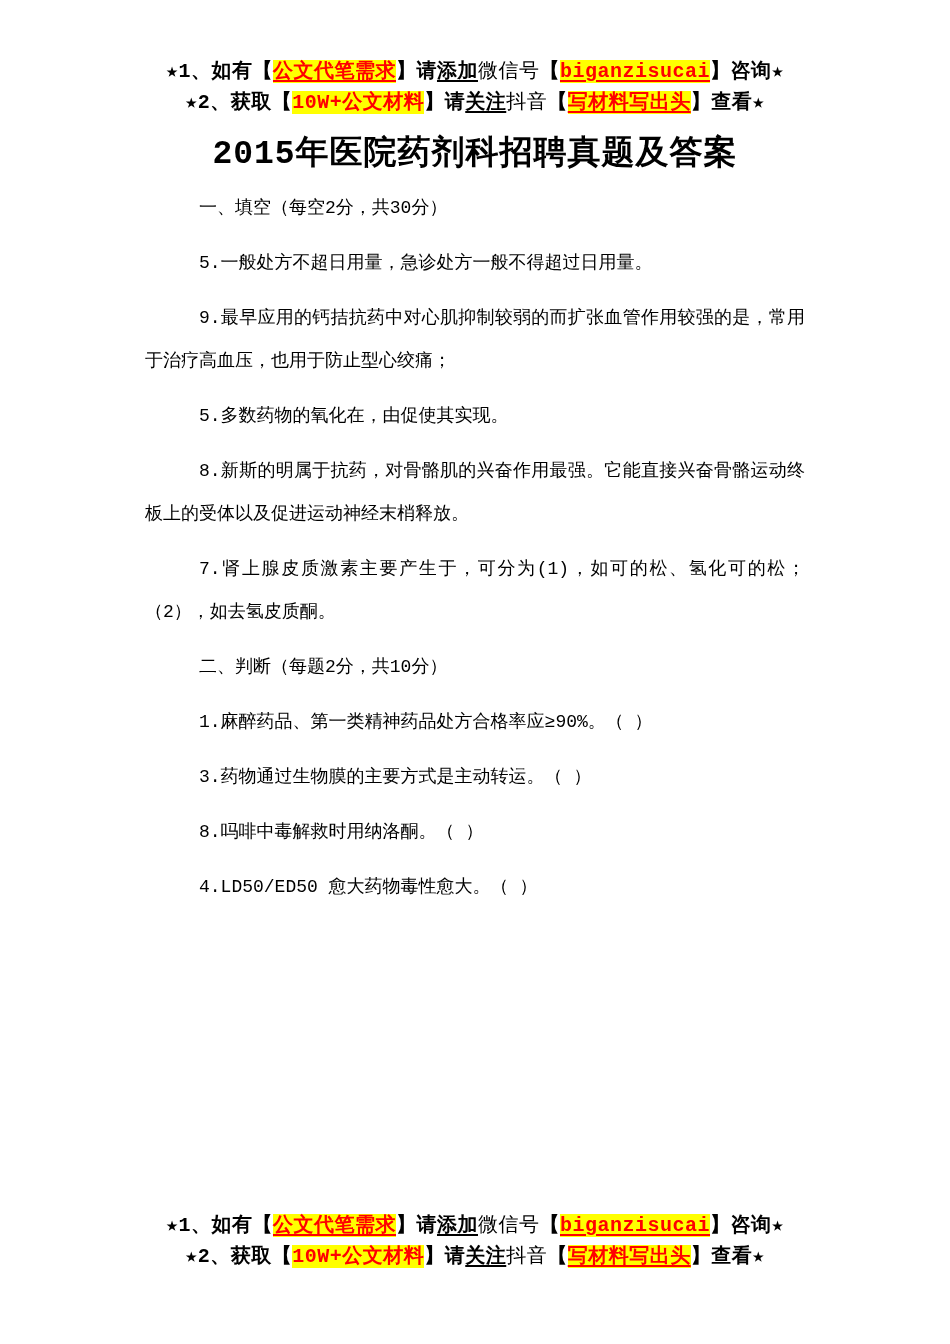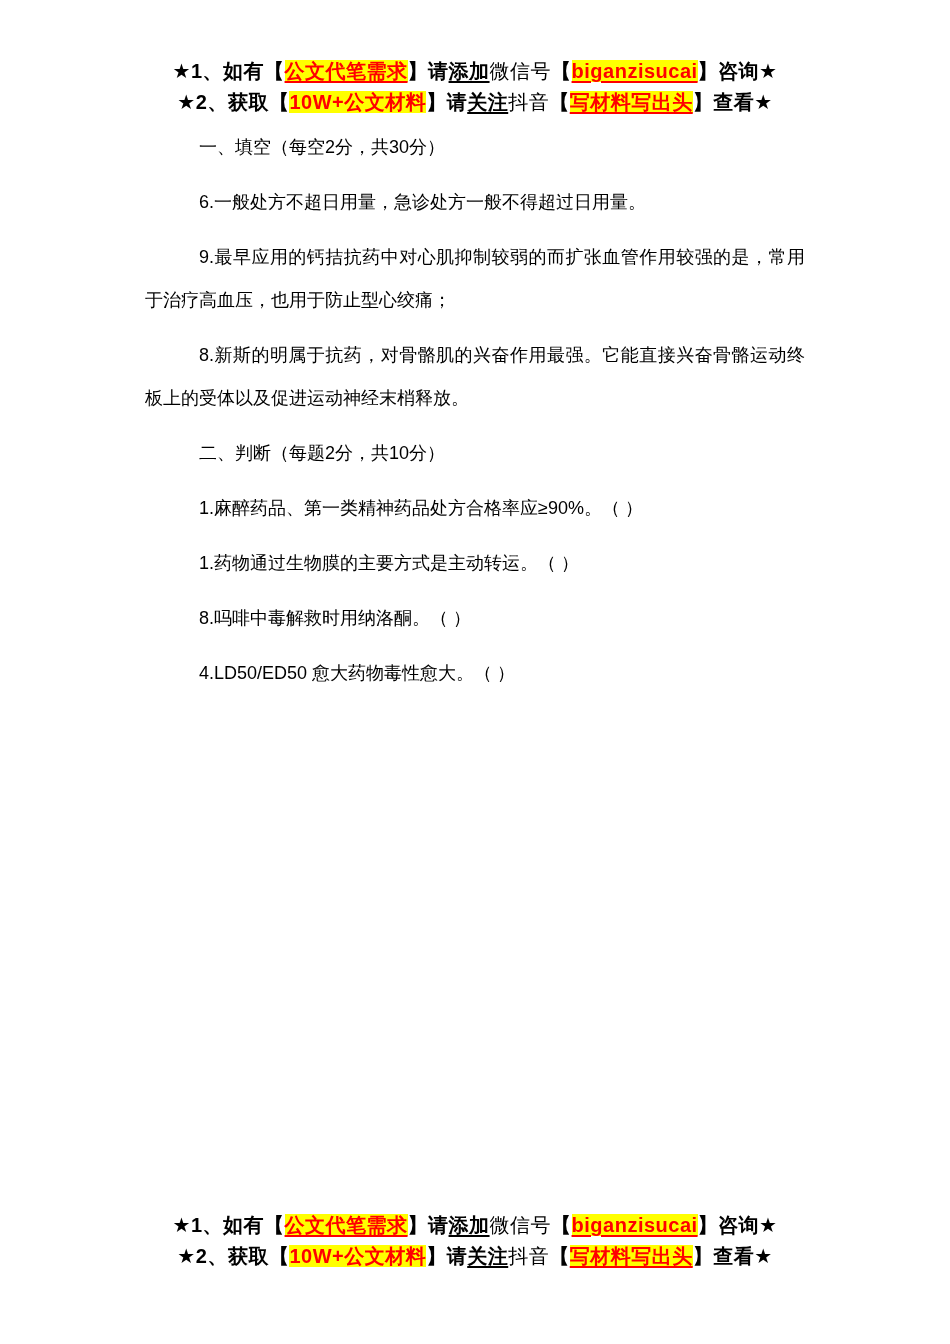--- a/index.html
+++ b/index.html
@@ -6,21 +6,21 @@
   html, body { width: 950px; }
   body {
     width: 950px;
     height: 1344px;
     background: #ffffff;
     color: #000000;
     font-family: "Liberation Sans", "DejaVu Sans", sans-serif;
     position: relative;
     overflow: hidden;
   }
-  .page { width: 950px; height: 1344px; position: relative; }
+  .page { width: 950px; height: 1344px; position: relative; font-family: Liberation Mono, monospace; }
 
   
   .banner {
     text-align: center;
     font-size: 20px;
     font-weight: bold;
     line-height: 31px;
     letter-spacing: 0.5px;
   }
   .banner-top { padding-top: 56px; }
@@ -55,31 +55,34 @@
 </head>
 <body>
 
 <div class="page">
 
   <div class="banner banner-top">
     <div><span>★1、如有【</span><span class="hl u">公文代笔需求</span><span>】请</span><span class="u">添加</span><span class="plain">微信号</span><span>【</span><span class="hl u">biganzisucai</span><span>】咨询★</span></div>
     <div><span>★2、获取【</span><span class="hl">10W+公文材料</span><span>】请</span><span class="u">关注</span><span class="plain">抖音</span><span>【</span><span class="hl u">写材料写出头</span><span>】查看★</span></div>
   </div>
 
+  <h1 class="doc-title">2015年医院药剂科招聘真题及答案</h1>
 
   <div class="content">
 
     <p class="para">一、填空（每空2分，共30分）</p>
-    <p class="para">6.一般处方不超日用量，急诊处方一般不得超过日用量。</p>
+    <p class="para">5.一般处方不超日用量，急诊处方一般不得超过日用量。</p>
     <p class="para">9.最早应用的钙拮抗药中对心肌抑制较弱的而扩张血管作用较强的是，常用于治疗高血压，也用于防止型心绞痛；</p>
+    <p class="para">5.多数药物的氧化在，由促使其实现。</p>
     <p class="para">8.新斯的明属于抗药，对骨骼肌的兴奋作用最强。它能直接兴奋骨骼运动终板上的受体以及促进运动神经末梢释放。</p>
+    <p class="para">7.肾上腺皮质激素主要产生于，可分为(1)，如可的松、氢化可的松；（2），如去氢皮质酮。</p>
 
     <p class="para">二、判断（每题2分，共10分）</p>
     <p class="para">1.麻醉药品、第一类精神药品处方合格率应≥90%。（ ）</p>
-    <p class="para">1.药物通过生物膜的主要方式是主动转运。（ ）</p>
+    <p class="para">3.药物通过生物膜的主要方式是主动转运。（ ）</p>
     <p class="para">8.吗啡中毒解救时用纳洛酮。（ ）</p>
     <p class="para">4.LD50/ED50 愈大药物毒性愈大。（ ）</p>
 
   </div>
 
   <div class="banner banner-bottom">
     <div><span>★1、如有【</span><span class="hl u">公文代笔需求</span><span>】请</span><span class="u">添加</span><span class="plain">微信号</span><span>【</span><span class="hl u">biganzisucai</span><span>】咨询★</span></div>
     <div><span>★2、获取【</span><span class="hl">10W+公文材料</span><span>】请</span><span class="u">关注</span><span class="plain">抖音</span><span>【</span><span class="hl u">写材料写出头</span><span>】查看★</span></div>
   </div>
 

